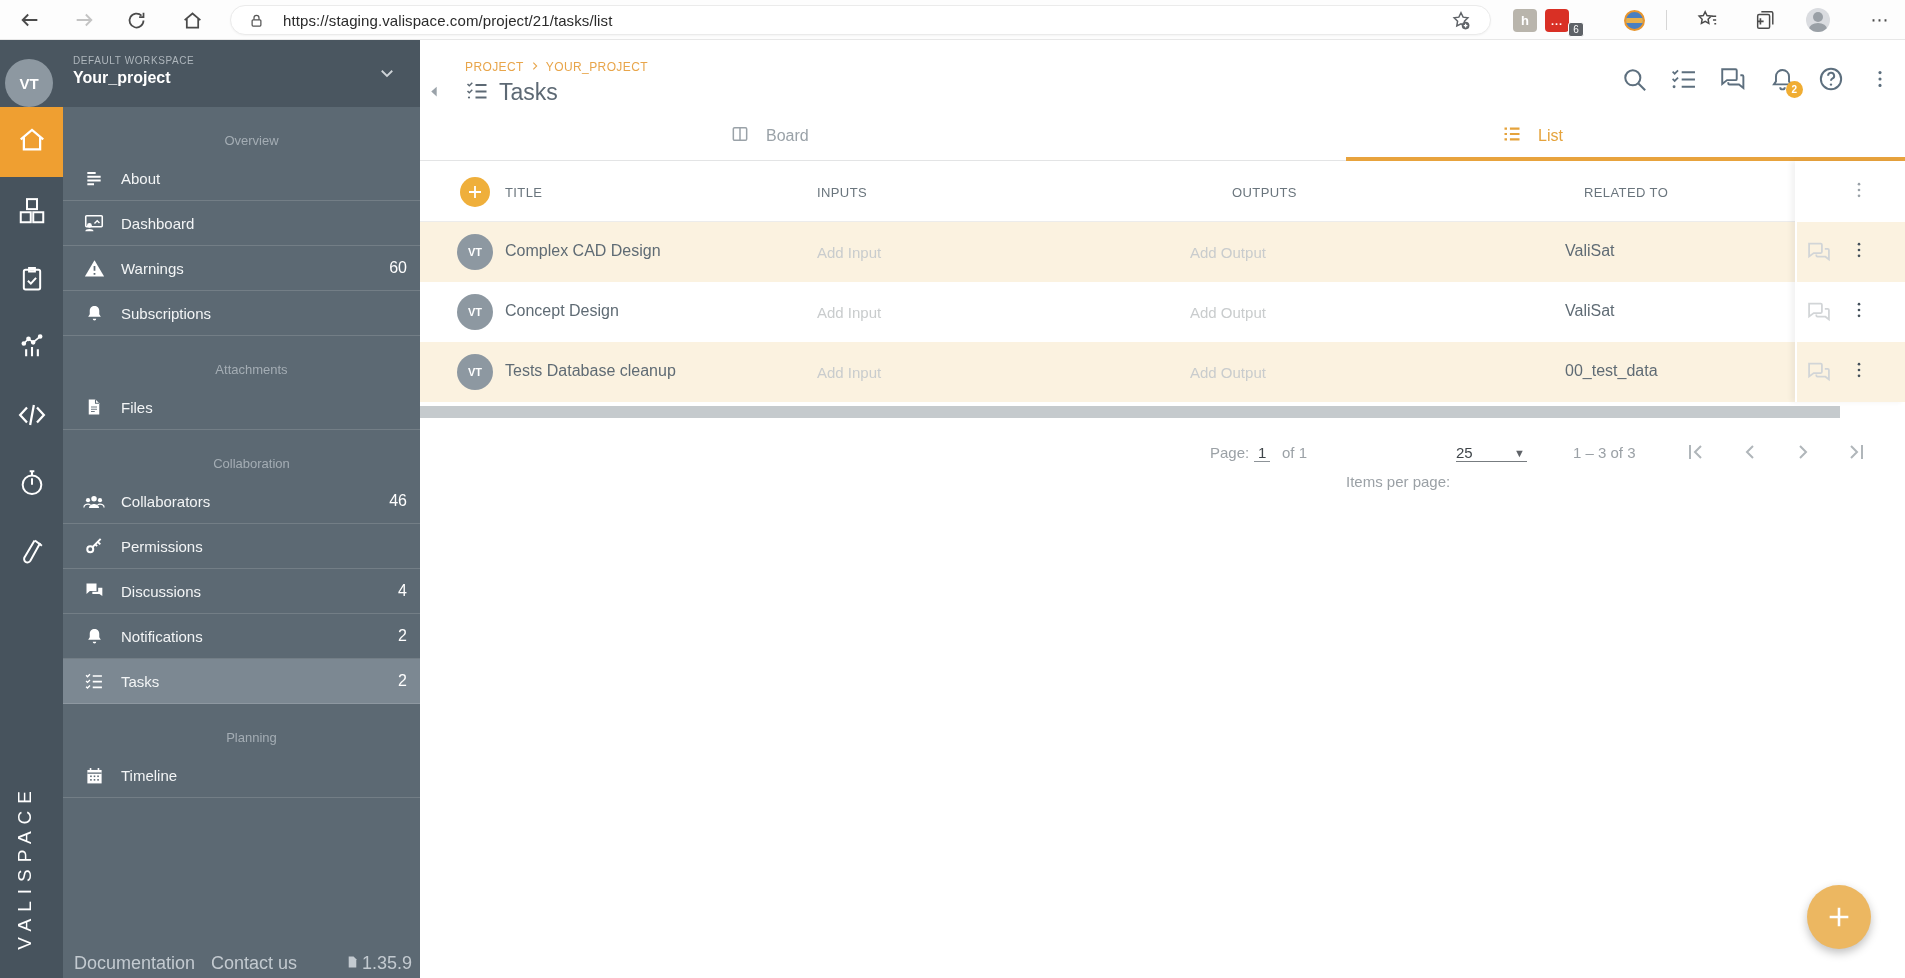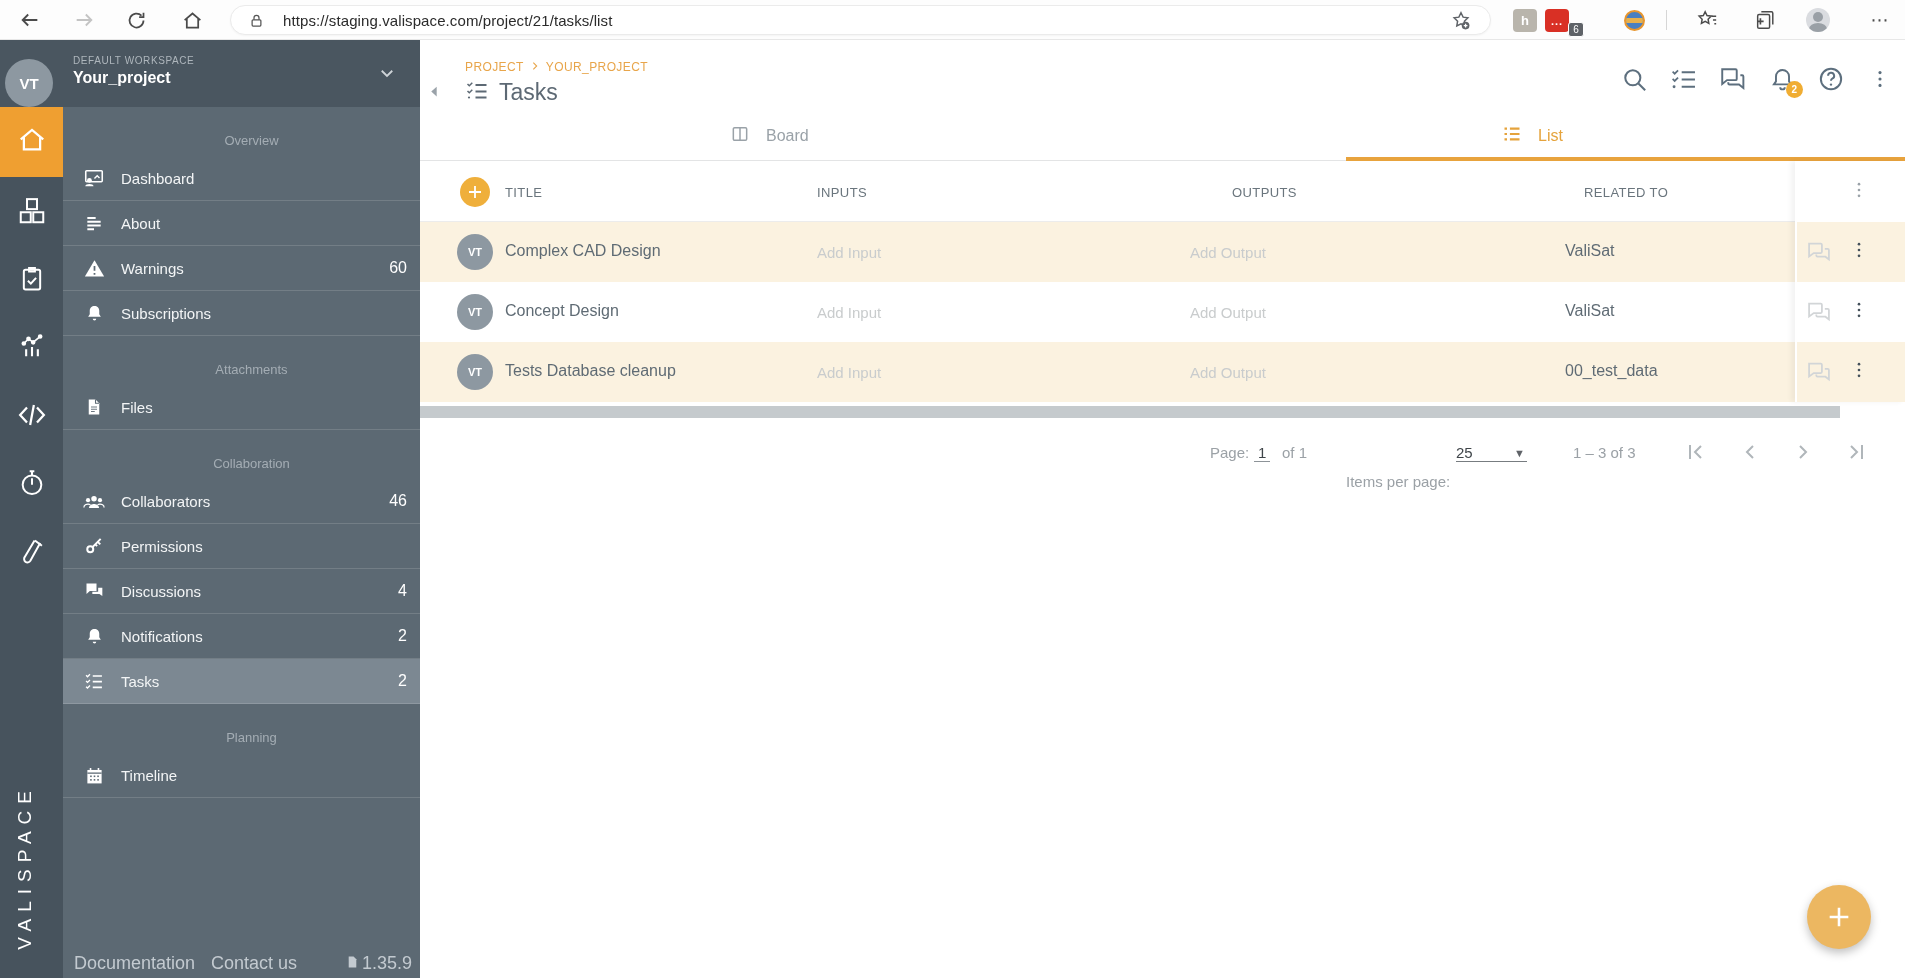--- a/index.html
+++ b/index.html
@@ -258,36 +258,36 @@
               </svg>
           </span>
         </div>
         <div class="logo-vert">VALISPACE</div>
       </div>
 
       <div class="sidenav">
         <div class="sec-label">Overview</div>
         <div class="nav-item">
           <span class="ni-icon">
+              <svg width="20" height="20" viewBox="0 0 24 24" fill="none" stroke="currentColor" stroke-width="2.2">
+                <path d="M4 6h10M4 10.5h16M4 15h16M4 19.5h8"></path>
+              </svg>
+            </span>
+          <span class="ni-label">About</span>
+        </div>
+        <div class="nav-item">
+          <span class="ni-icon">
               <svg width="22" height="22" viewBox="0 0 24 24" fill="none" stroke="currentColor" stroke-width="1.7">
                 <rect x="3" y="4" width="18" height="12" rx="1"></rect>
                 <path d="M12.5 12.5l3-3 2.5 2.5" stroke-width="1.5"></path>
                 <circle cx="7" cy="14.5" r="2.6" fill="currentColor" stroke="none"></circle>
                 <path d="M2.5 21c0-3.2 9-3.2 9 0z" fill="currentColor" stroke="none"></path>
               </svg>
             </span>
           <span class="ni-label">Dashboard</span>
-        </div>
-        <div class="nav-item">
-          <span class="ni-icon">
-              <svg width="20" height="20" viewBox="0 0 24 24" fill="none" stroke="currentColor" stroke-width="2.2">
-                <path d="M4 6h10M4 10.5h16M4 15h16M4 19.5h8"></path>
-              </svg>
-            </span>
-          <span class="ni-label">About</span>
         </div>
         <div class="nav-item">
           <span class="ni-icon">
               <svg width="21" height="21" viewBox="0 0 24 24" fill="currentColor">
                 <path d="M12 2.5L23 21H1z"></path>
                 <path d="M12 9v5.5M12 17.2v2" stroke="#5c6973" stroke-width="2" fill="none"></path>
               </svg>
             </span>
           <span class="ni-label">Warnings</span>
           <span class="ni-badge">60</span>

